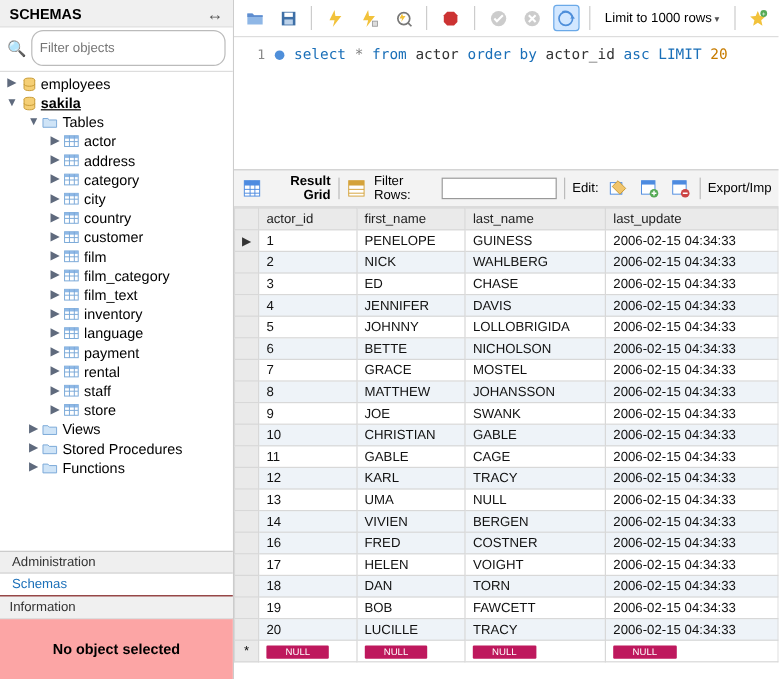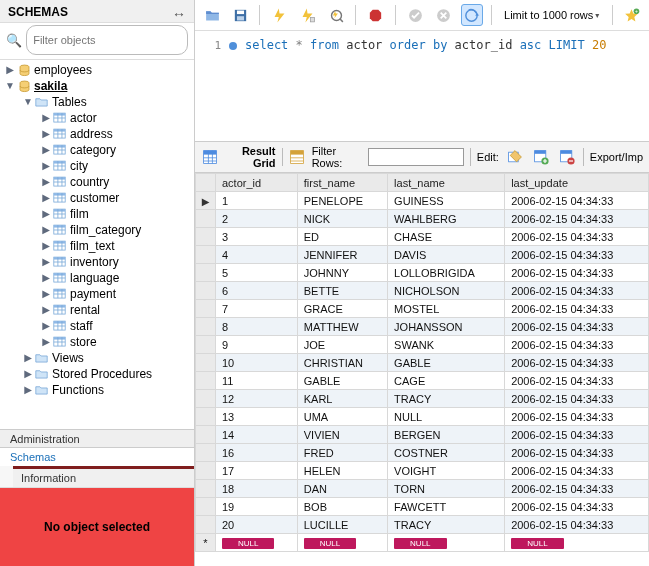--- a/index.html
+++ b/index.html
@@ -24,22 +24,22 @@
 .tree .foldicon { width: 14px; display: inline-flex; }
 .tree .foldicon svg { width: 13px; height: 12px; }
 .tree .label { padding-left: 2px; }
 .tree .bold { font-weight: bold; text-decoration: underline; }
 .tree .lvl1 { padding-left: 4px; }
 .tree .lvl2 { padding-left: 22px; }
 .tree .lvl3 { padding-left: 40px; }
 .tabs { display: flex; border-top: 1px solid #ccc; background: #efefef; flex-direction: column; }
 .tabs .tab { padding: 3px 10px; font-size: 11px; cursor: pointer; color: #333; }
 .tabs .tab.active { background: #fff; color: #1a6fb8; border-top: 1px solid #ccc; margin-top: -1px; }
-.info-hdr { padding: 3px 8px; border-top: 3px solid #7f1d1d; background: #f0f0f0; font-size: 11px; color: #333; margin-left: 13px; }
-.info-body { flex: 0 0 auto; background: #ef4444; padding: 32px 0; text-align: center; font-weight: bold; font-size: 12px; border-top: 1px solid #ddd; }
+.info-hdr { padding: 3px 8px; border-top: 1px solid #7f1d1d; background: #f0f0f0; font-size: 11px; color: #333; }
+.info-body { flex: 0 0 auto; background: #fca5a5; padding: 18px 0; text-align: center; font-weight: bold; font-size: 12px; border-top: 1px solid #ddd; }
 
 .main { flex: 1; display: flex; flex-direction: column; overflow: hidden; }
 .toolbar { display: flex; align-items: center; gap: 4px; padding: 4px 6px; border-bottom: 1px solid #ddd; justify-content: space-between; }
 .toolbar .sep { width: 1px; height: 20px; background: #ccc; margin: 0 2px; }
 .toolbar .btn { width: 22px; height: 22px; display: inline-flex; align-items: center; justify-content: center; cursor: pointer; border: 1px solid transparent; border-radius: 3px; }
 .toolbar .btn svg { width: 17px; height: 17px; }
 .toolbar .hl { border: 1px solid #6aa9e8; background: #d2e7ff; border-radius: 3px; }
 .toolbar .limit { font-size: 11px; display: flex; align-items: center; gap: 2px; padding: 0 4px; cursor: pointer; }
 .toolbar .limit .dd { font-size: 8px; color: #555; }
 .sql { padding: 4px 6px 8px; font-family: Consolas, monospace; font-size: 12px; display: flex; align-items: center; gap: 8px; height: 110px; align-items: flex-start; }

